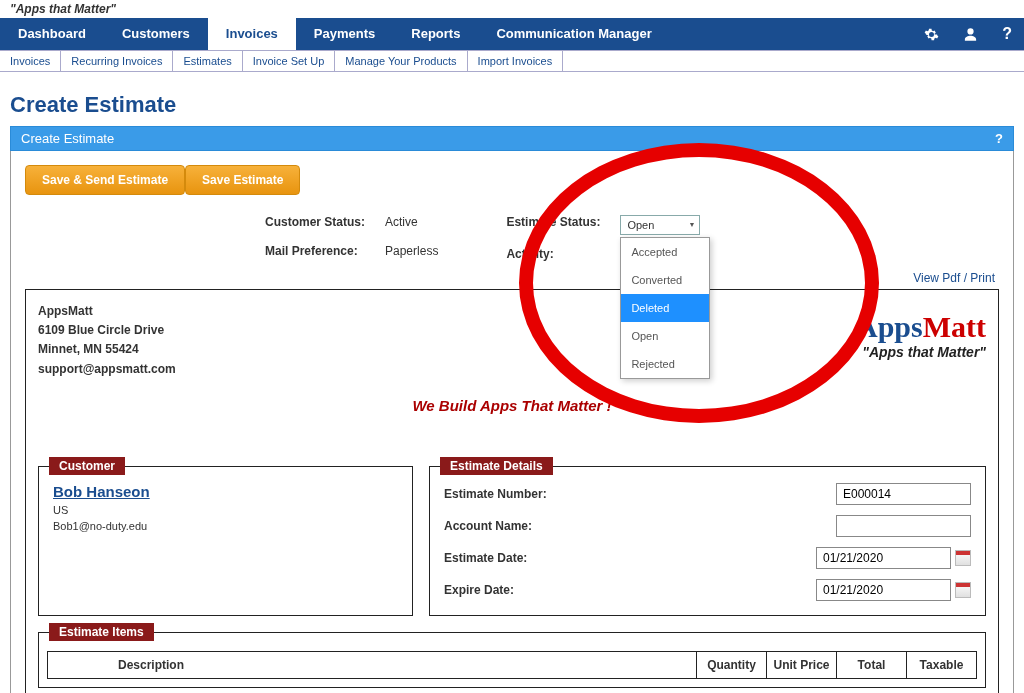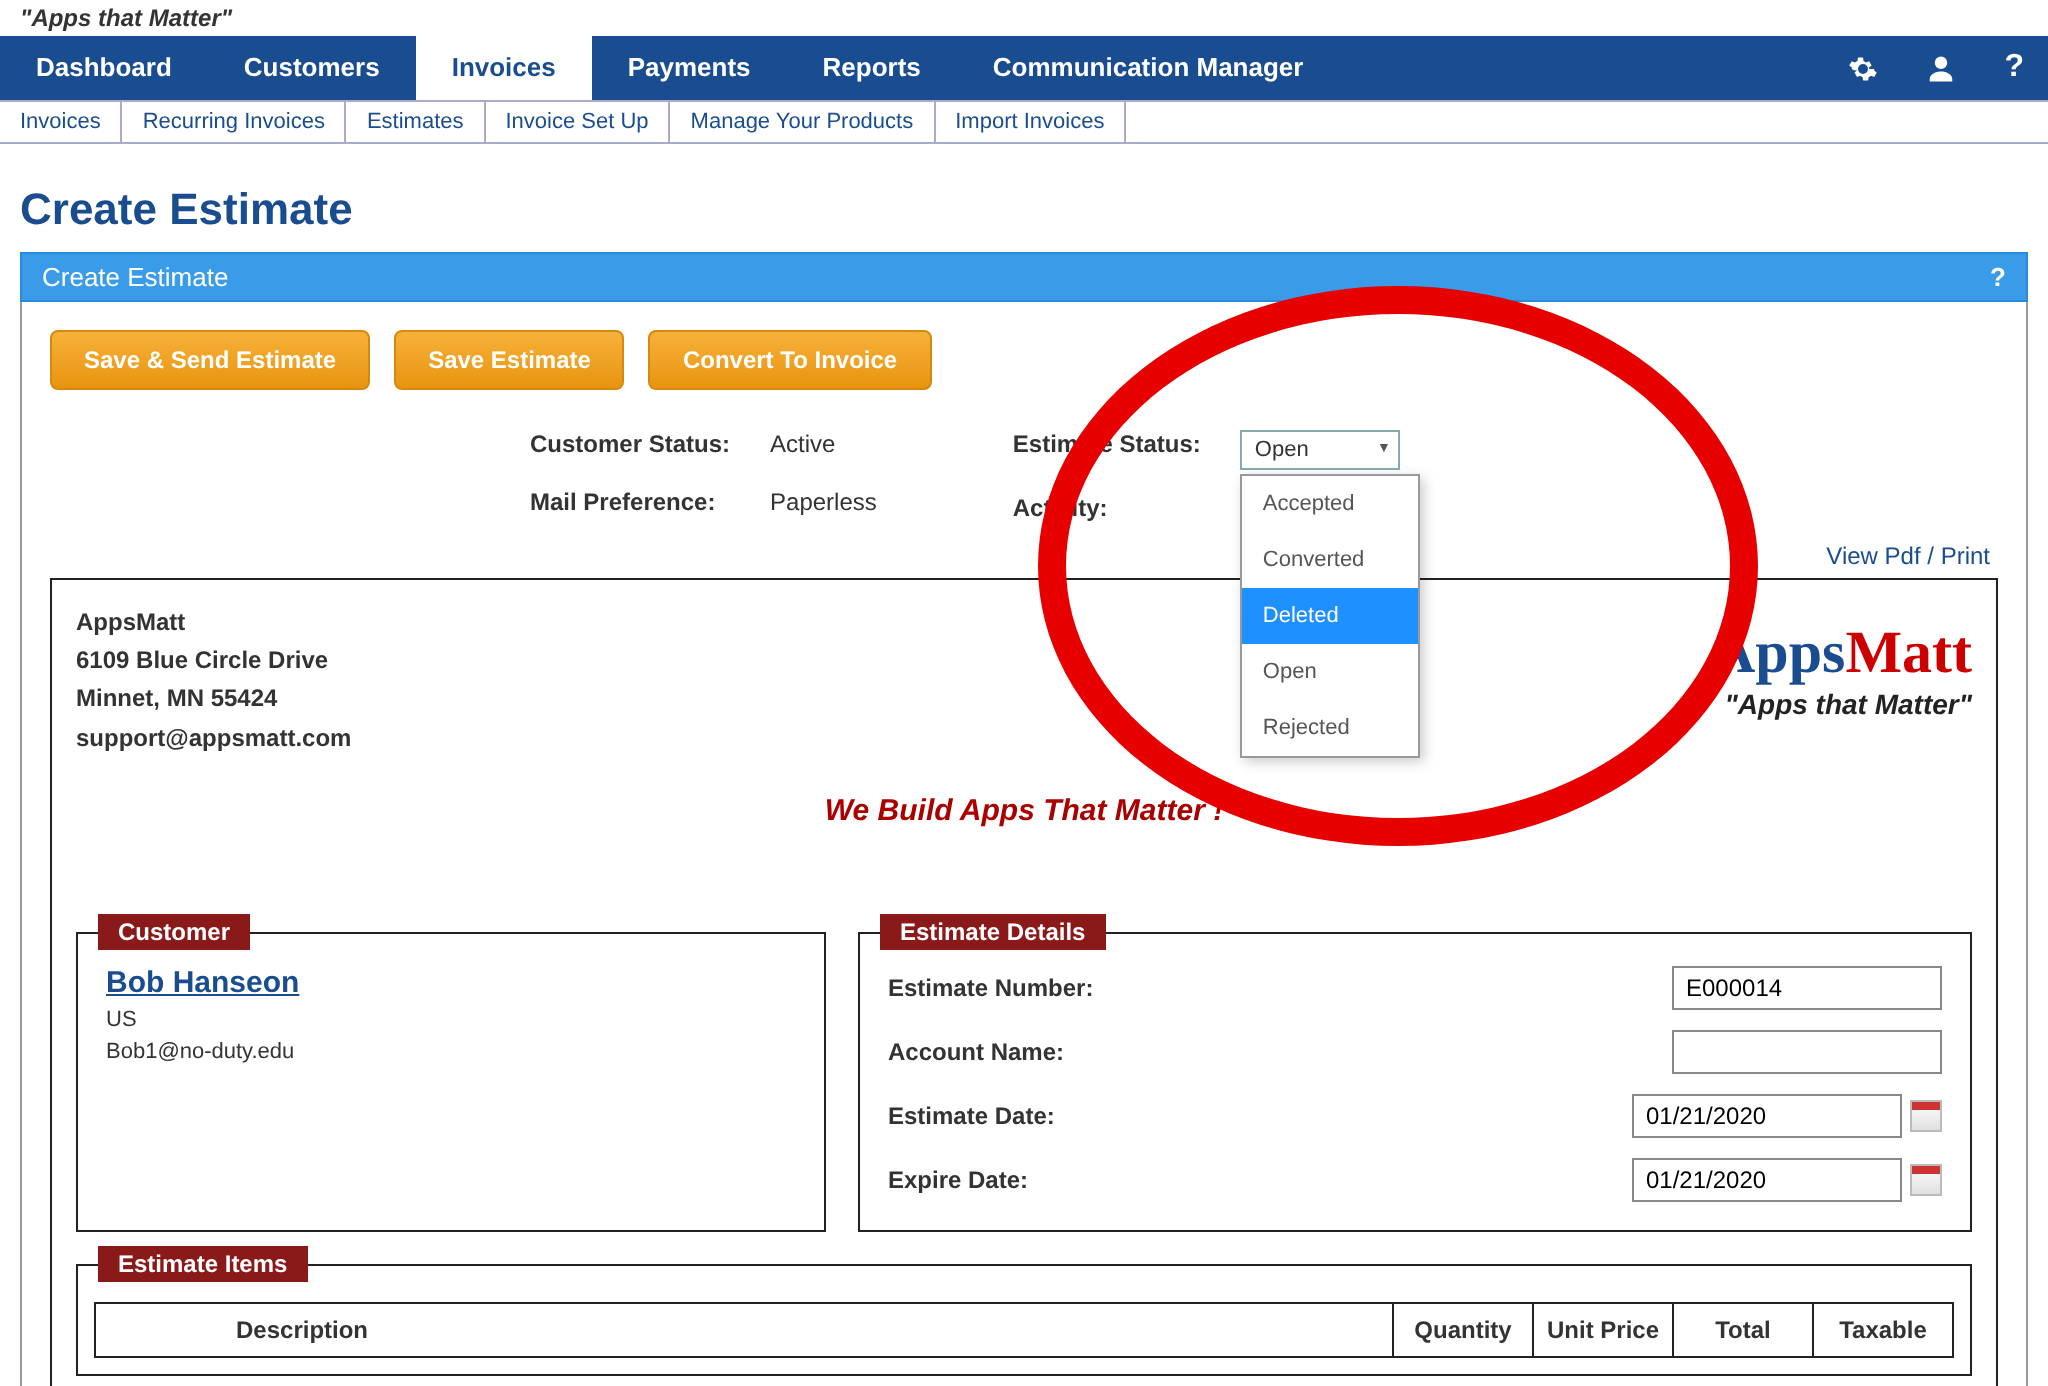--- a/index.html
+++ b/index.html
@@ -9,21 +9,21 @@
   .main-nav .tab { color: #fff; padding: 0 18px; height: 32px; line-height: 32px; font-size: 13px; font-weight: bold; cursor: pointer; }
   .main-nav .tab.active { background: #fff; color: #1a4d8f; }
   .main-nav .spacer { flex: 1; }
   .main-nav .nav-icon { color: #fff; padding: 0 12px; cursor: pointer; font-size: 14px; display:flex; align-items:center; height:32px;}
   .sub-nav { border-top: 1px solid #aac; border-bottom: 1px solid #aac; display: flex; background: #fff; padding: 0; }
   .sub-nav .subtab { color: #1a4d8f; font-size: 11px; padding: 4px 10px; border-right: 1px solid #aac; cursor: pointer; }
   .content { padding: 10px 10px; }
   h1.page-title { color: #1a4d8f; font-size: 22px; font-weight: bold; margin: 10px 0 8px 0; }
   .panel-header { background: #3a9be8; color: #fff; padding: 4px 10px; display: flex; justify-content: space-between; align-items: center; font-size: 13px; border: 1px solid #2a8bd8;}
   .panel-body { border: 1px solid #999; border-top: none; padding: 14px; position: relative; }
-  .btn-row { display: flex; gap: 12px; margin-bottom: 20px; }
+  .btn-row { display: flex; gap: 0; margin-bottom: 20px; }
   .btn { background: #f5a623; background: linear-gradient(#f7b13a,#e8940f); color: #fff; border: 1px solid #d48a0c; border-radius: 4px; padding: 7px 16px; font-size: 12px; font-weight: bold; cursor: pointer; }
   .status-row { display: flex; margin-left: 240px; gap: 28px; }
   .status-col { display: grid; grid-template-columns: auto auto; column-gap: 20px; row-gap: 12px; align-items: start; }
   .status-col .lbl { font-weight: bold; font-size: 12px; }
   .status-col .val { font-size: 12px; }
   .dropdown-wrap { position: relative; display: inline-block; }
   .select-box { border: 1px solid #8aa; padding: 3px 18px 3px 6px; font-size: 11px; width: 80px; position: relative; cursor: pointer; background:#fff;}
   .select-box::after { content: '▼'; font-size: 7px; position: absolute; right: 4px; top: 5px; color: #555; }
   .drop-menu { position: absolute; top: 22px; left: 0; width: 90px; background: #fff; border: 1px solid #999; box-shadow: 2px 2px 6px rgba(0,0,0,0.2); z-index: 10; }
   .drop-menu .opt { padding: 8px 10px; font-size: 11px; color: #555; cursor: pointer; }
@@ -99,21 +99,20 @@
     <span>Create Estimate</span>
     <span style="cursor:pointer;font-weight:bold;">?</span>
   </div>
 
   <div class="panel-body">
     <div class="red-circle"></div>
 
     <div class="btn-row">
       <button class="btn">Save &amp; Send Estimate</button>
       <button class="btn">Save Estimate</button>
-      <button class="btn">Convert To Invoice</button>
     </div>
 
     <div class="status-row">
       <div class="status-col">
         <div class="lbl">Customer Status:</div>
         <div class="val">Active</div>
         <div class="lbl">Mail Preference:</div>
         <div class="val">Paperless</div>
       </div>
       <div class="status-col" style="margin-left:40px;">

